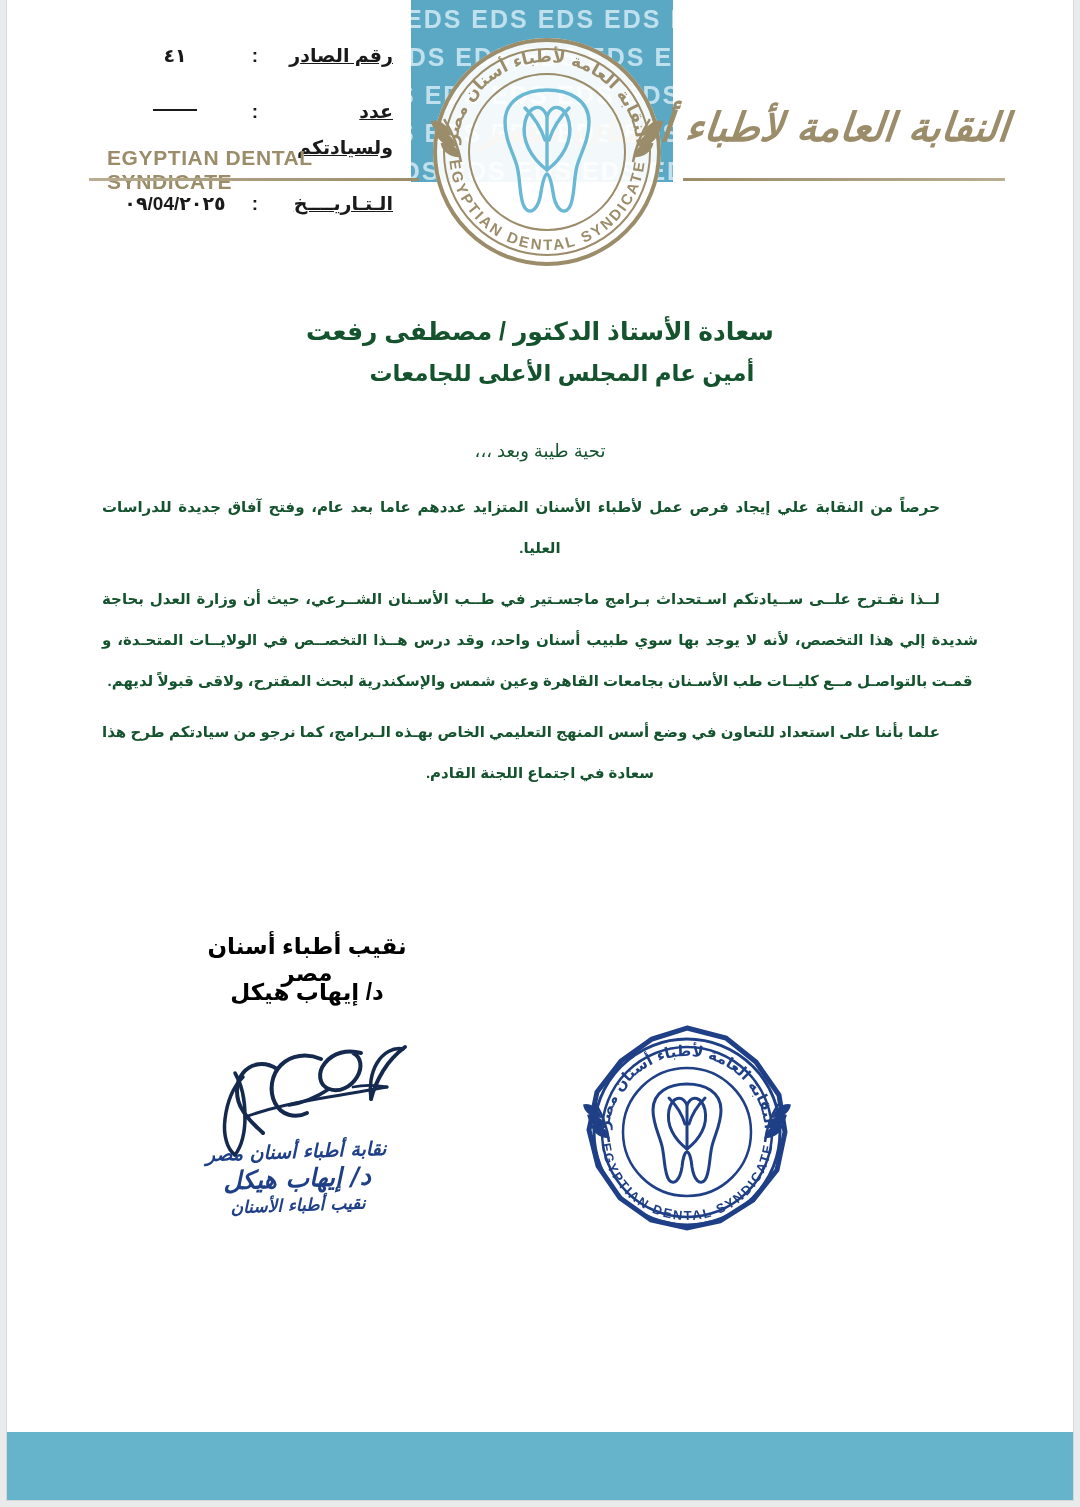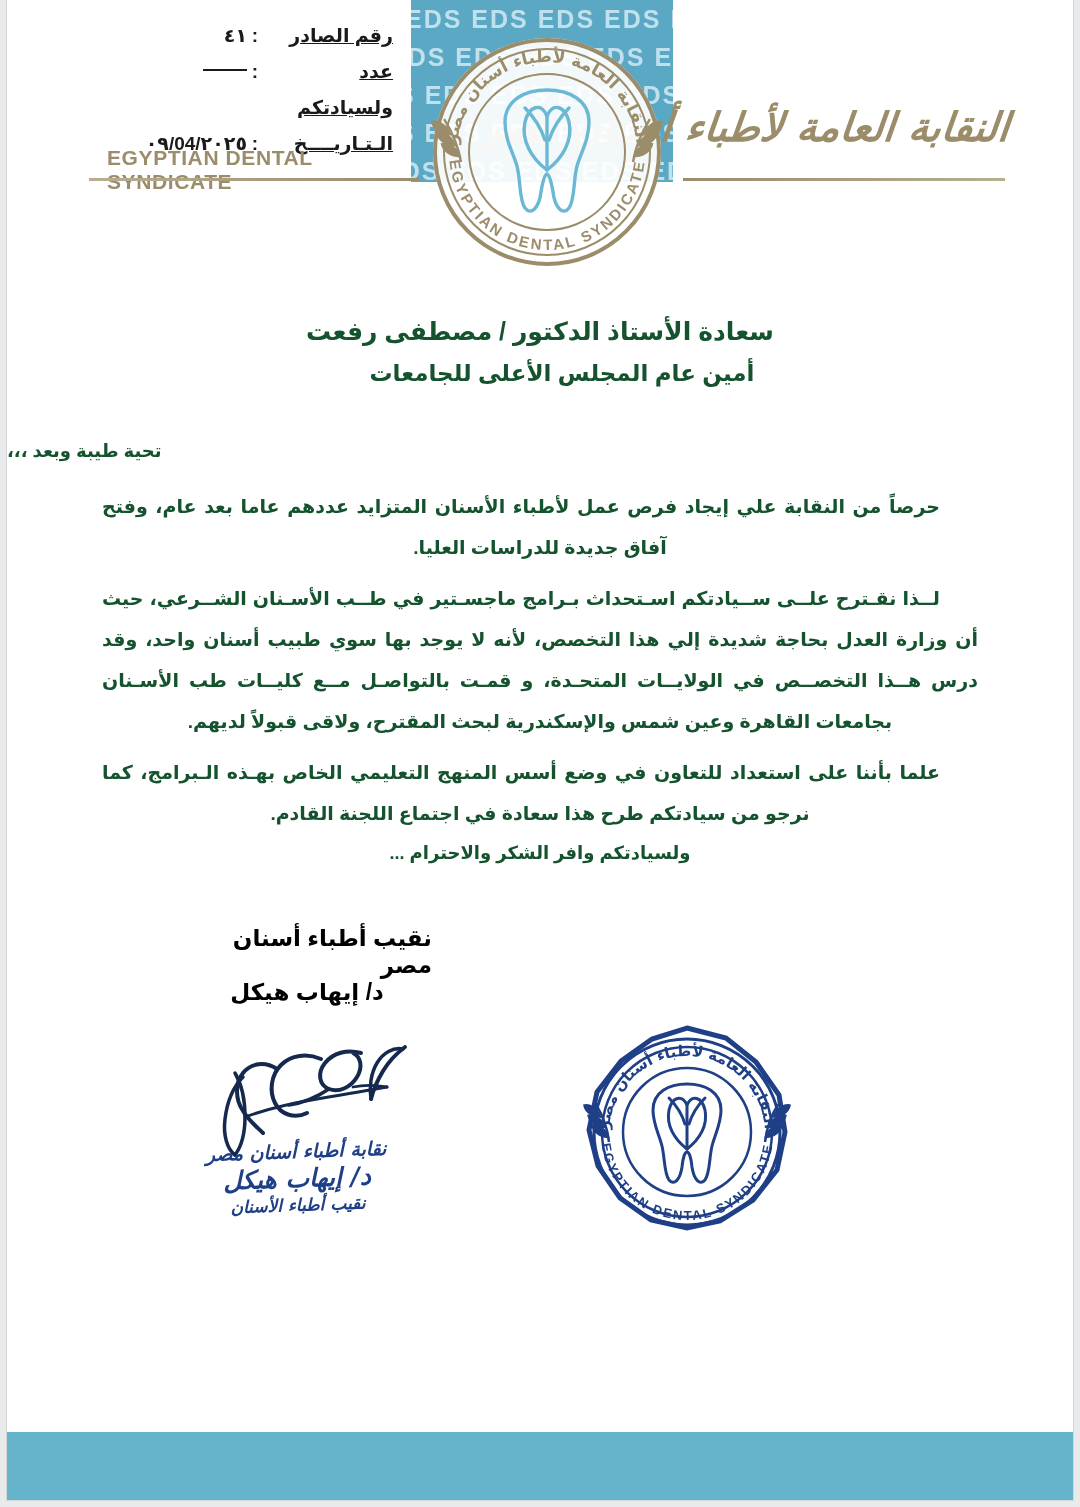--- a/index.html
+++ b/index.html
@@ -32,21 +32,21 @@
   .eds-tile .r2{margin-left:-22px;}
   .eds-tile .r3{margin-left:-34px;}
   .eds-tile .r4{margin-left:-14px;}
   .eds-tile .r5{margin-left:-28px;}
 
   .meta{position:absolute;left:96px;top:18px;width:290px;direction:rtl;}
   .meta-row{display:flex;align-items:baseline;justify-content:flex-start;
             font-size:19px;font-weight:bold;color:#1a1a1a;line-height:36px;}
   .meta-label{width:130px;text-align:right;text-decoration:underline;}
   .meta-colon{width:16px;text-align:center;}
-  .meta-val{flex:1;letter-spacing:1px;}
+  .meta-val{flex:1;text-align:center;letter-spacing:1px;margin-top:20px;}
   .dash{display:inline-block;width:44px;border-bottom:2px solid #1a1a1a;
         transform:translateY(-7px);}
 
   .eds-en{
     position:absolute;left:100px;top:146px;width:305px;
     direction:ltr;text-align:left;
     font-size:21px;font-weight:bold;letter-spacing:.6px;color:#9b8c6a;
     font-family:"Liberation Sans",sans-serif;
   }
   .rule-left{position:absolute;left:82px;top:178px;width:330px;height:3px;
@@ -65,34 +65,34 @@
   
   .seal{position:absolute;left:414px;top:12px;width:252px;height:262px;}
   .seal svg{width:100%;height:100%;display:block;}
 
   
   .body-wrap{position:absolute;left:0;top:300px;width:100%;
              direction:rtl;color:#14532d;}
   .addr{text-align:center;font-weight:bold;font-size:25px;line-height:42px;
         margin:0 0 0 0;padding-top:10px;}
   .addr .l2{font-size:23px;margin-left:44px;}
-  .greet{text-align:left;font-weight:bold;font-size:18px;margin-top:46px;}
+  .greet{text-align:center;font-weight:normal;font-size:18px;margin-top:46px;}
   .para{
     margin:0 95px;text-align:justify;text-align-last:center;
-    font-weight:bold;font-size:19px;line-height:41px;
+    font-weight:bold;font-size:15px;line-height:41px;
     text-indent:38px;
   }
   .p1{margin-top:24px;}
   .p2{margin-top:10px;}
   .p3{margin-top:10px;}
   .closing{text-align:center;font-weight:bold;font-size:18px;margin-top:8px;}
 
   
   .sig-block{position:absolute;left:0;top:925px;width:100%;direction:rtl;}
-  .sig-title{position:absolute;left:175px;top:0;width:250px;text-align:right;
+  .sig-title{position:absolute;left:175px;top:8px;width:250px;text-align:center;
              font-weight:bold;font-size:23px;}
   .sig-name{position:absolute;left:175px;top:54px;width:250px;text-align:center;
             font-weight:bold;font-size:23px;}
   .handsig{position:absolute;left:150px;top:100px;width:300px;height:140px;}
   .handsig svg{width:100%;height:100%;}
   .hand-text{position:absolute;left:160px;top:1140px;width:260px;
              color:#1f3f86;text-align:center;direction:rtl;
              font-family:"DejaVu Sans",sans-serif;font-style:italic;
              transform:rotate(-2deg);}
   .hand-text .h1{font-size:19px;font-weight:bold;letter-spacing:1px;}
@@ -192,21 +192,20 @@
       <div>سعادة الأستاذ الدكتور / مصطفى رفعت</div>
       <div class="l2">أمين عام المجلس الأعلى للجامعات</div>
     </div>
 
     <div class="greet">تحية طيبة وبعد ،،،</div>
 
     <p class="para p1">حرصاً من النقابة علي إيجاد فرص عمل لأطباء الأسنان المتزايد عددهم عاما بعد عام، وفتح آفاق جديدة للدراسات العليا.</p>
     <p class="para p2">لــذا نقـترح علــى ســيادتكم اسـتحداث بـرامج ماجسـتير في طــب الأسـنان الشــرعي، حيث أن وزارة العدل بحاجة شديدة إلي هذا التخصص، لأنه لا يوجد بها سوي طبيب أسنان واحد، وقد درس هــذا التخصــص في الولايــات المتحـدة، و قمـت بالتواصـل مــع كليــات طب الأسـنان بجامعات القاهرة وعين شمس والإسكندرية لبحث المقترح، ولاقى قبولاً لديهم.</p>
     <p class="para p3">علما بأننا على استعداد للتعاون في وضع أسس المنهج التعليمي الخاص بهـذه الـبرامج، كما نرجو من سيادتكم طرح هذا سعادة في اجتماع اللجنة القادم.</p>
 
-    <div class="closing">ولسيادتكم وافر الشكر والاحترام ...</div>
   </div>
 
   <div class="sig-block">
     <div class="sig-title">نقيب أطباء أسنان مصر</div>
     <div class="sig-name">د/ إيهاب هيكل</div>
 
     <div class="handsig">
       <svg viewBox="0 0 300 140" xmlns="http://www.w3.org/2000/svg">
         <g fill="none" stroke="#15294f" stroke-linecap="round" stroke-linejoin="round">
           <path d="M248,22 C240,28 232,36 226,46 C220,56 216,66 214,74" stroke-width="4"></path>

